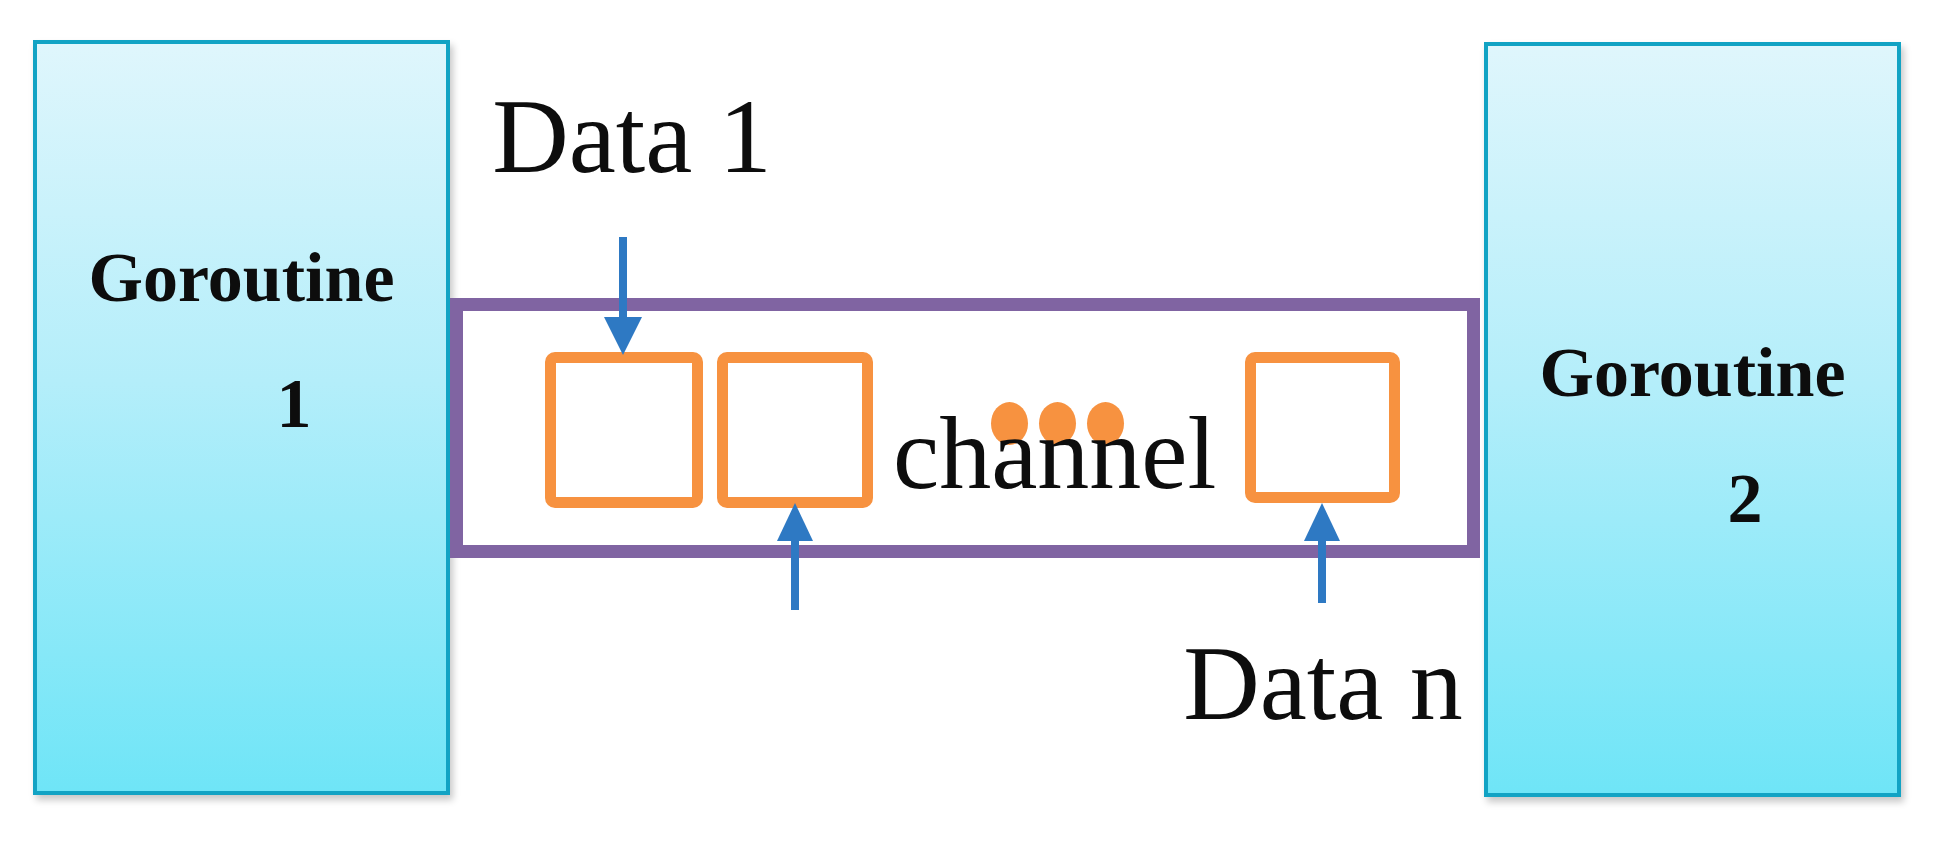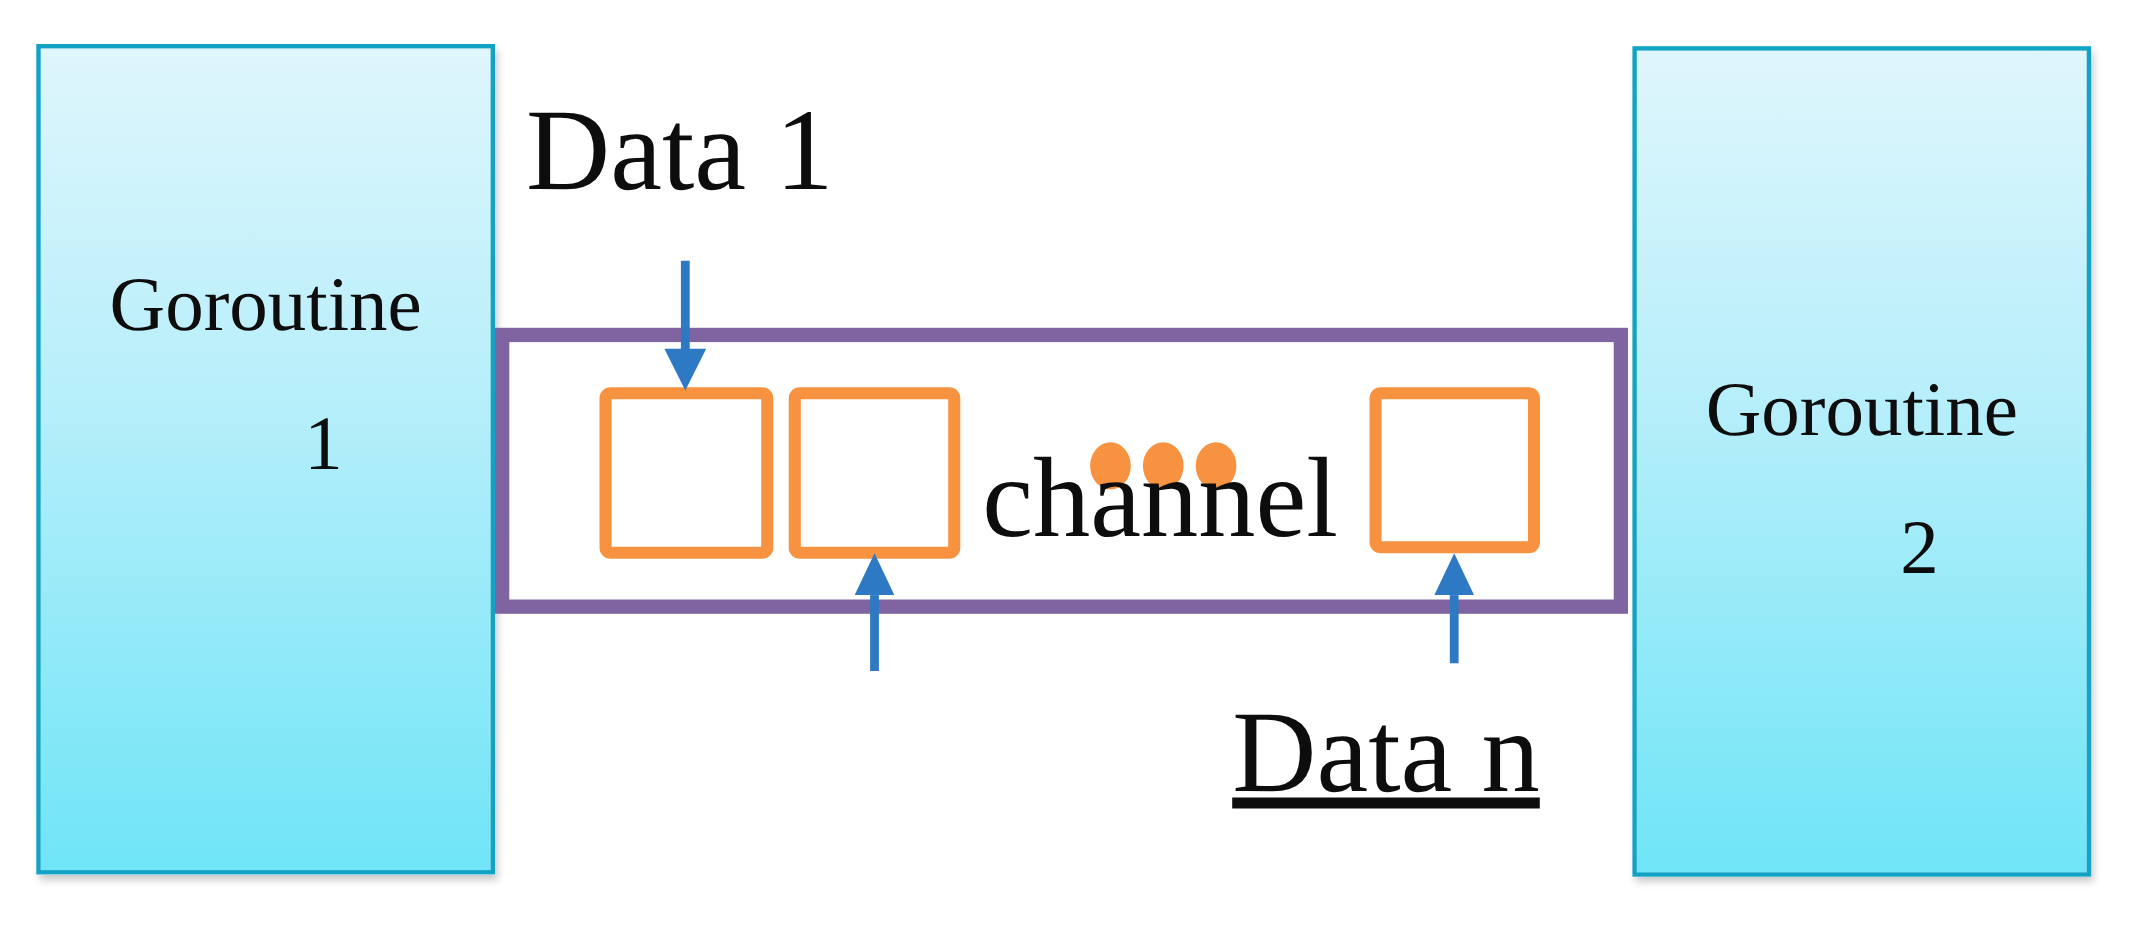--- a/index.html
+++ b/index.html
@@ -10,20 +10,21 @@
     font-family:"Liberation Serif","DejaVu Serif",serif;
     color:var(--text,#0d0d0d);
     overflow:hidden;
   }
   .goroutine-box{
     position:absolute;
     width:409px;height:747px;
     border:4px solid var(--box-border,#12a3c4);
     background:linear-gradient(to bottom,var(--box-fill-top,#dff6fc) 0%,#b4eefa 45%,var(--box-fill-bottom,#6fe5f7) 100%);
     box-shadow:3px 5px 7px rgba(0,0,0,0.22);
+    font-weight:bold;
   }
   .goroutine-box.left{left:33px;top:40px;}
   .goroutine-box.right{left:1484px;top:42px;}
   .goroutine-label{
     position:absolute;left:0;width:100%;
     text-align:center;
     font-size:70px;line-height:63px;
     white-space:pre;
   }
   .goroutine-box.left  .goroutine-label{top:202px;}
@@ -56,23 +57,23 @@
   }
 
   .channel-label{
     position:absolute;left:893px;top:401px;
     font-size:104px;line-height:104px;
   }
   .data-label{
     position:absolute;width:400px;text-align:center;
     font-size:106px;line-height:106px;
   }
-  .data-label.d1{left:418px;top:84px;}
+  .data-label.d1{left:432px;top:84px;}
   .data-label.d2{left:596px;top:628px;}
-  .data-label.dn{left:1060px;top:631px;text-decoration:underline;}
+  .data-label.dn{left:1123px;top:631px;}
 
   .arrows{position:absolute;left:0;top:0;width:1945px;height:846px;pointer-events:none;}
   .arrow-line{stroke:var(--arrow,#2e79c3);stroke-width:8;}
   .arrow-head{fill:var(--arrow,#2e79c3);}
 </style>
 </head>
 <body>
 
 <div class="canvas">
 

